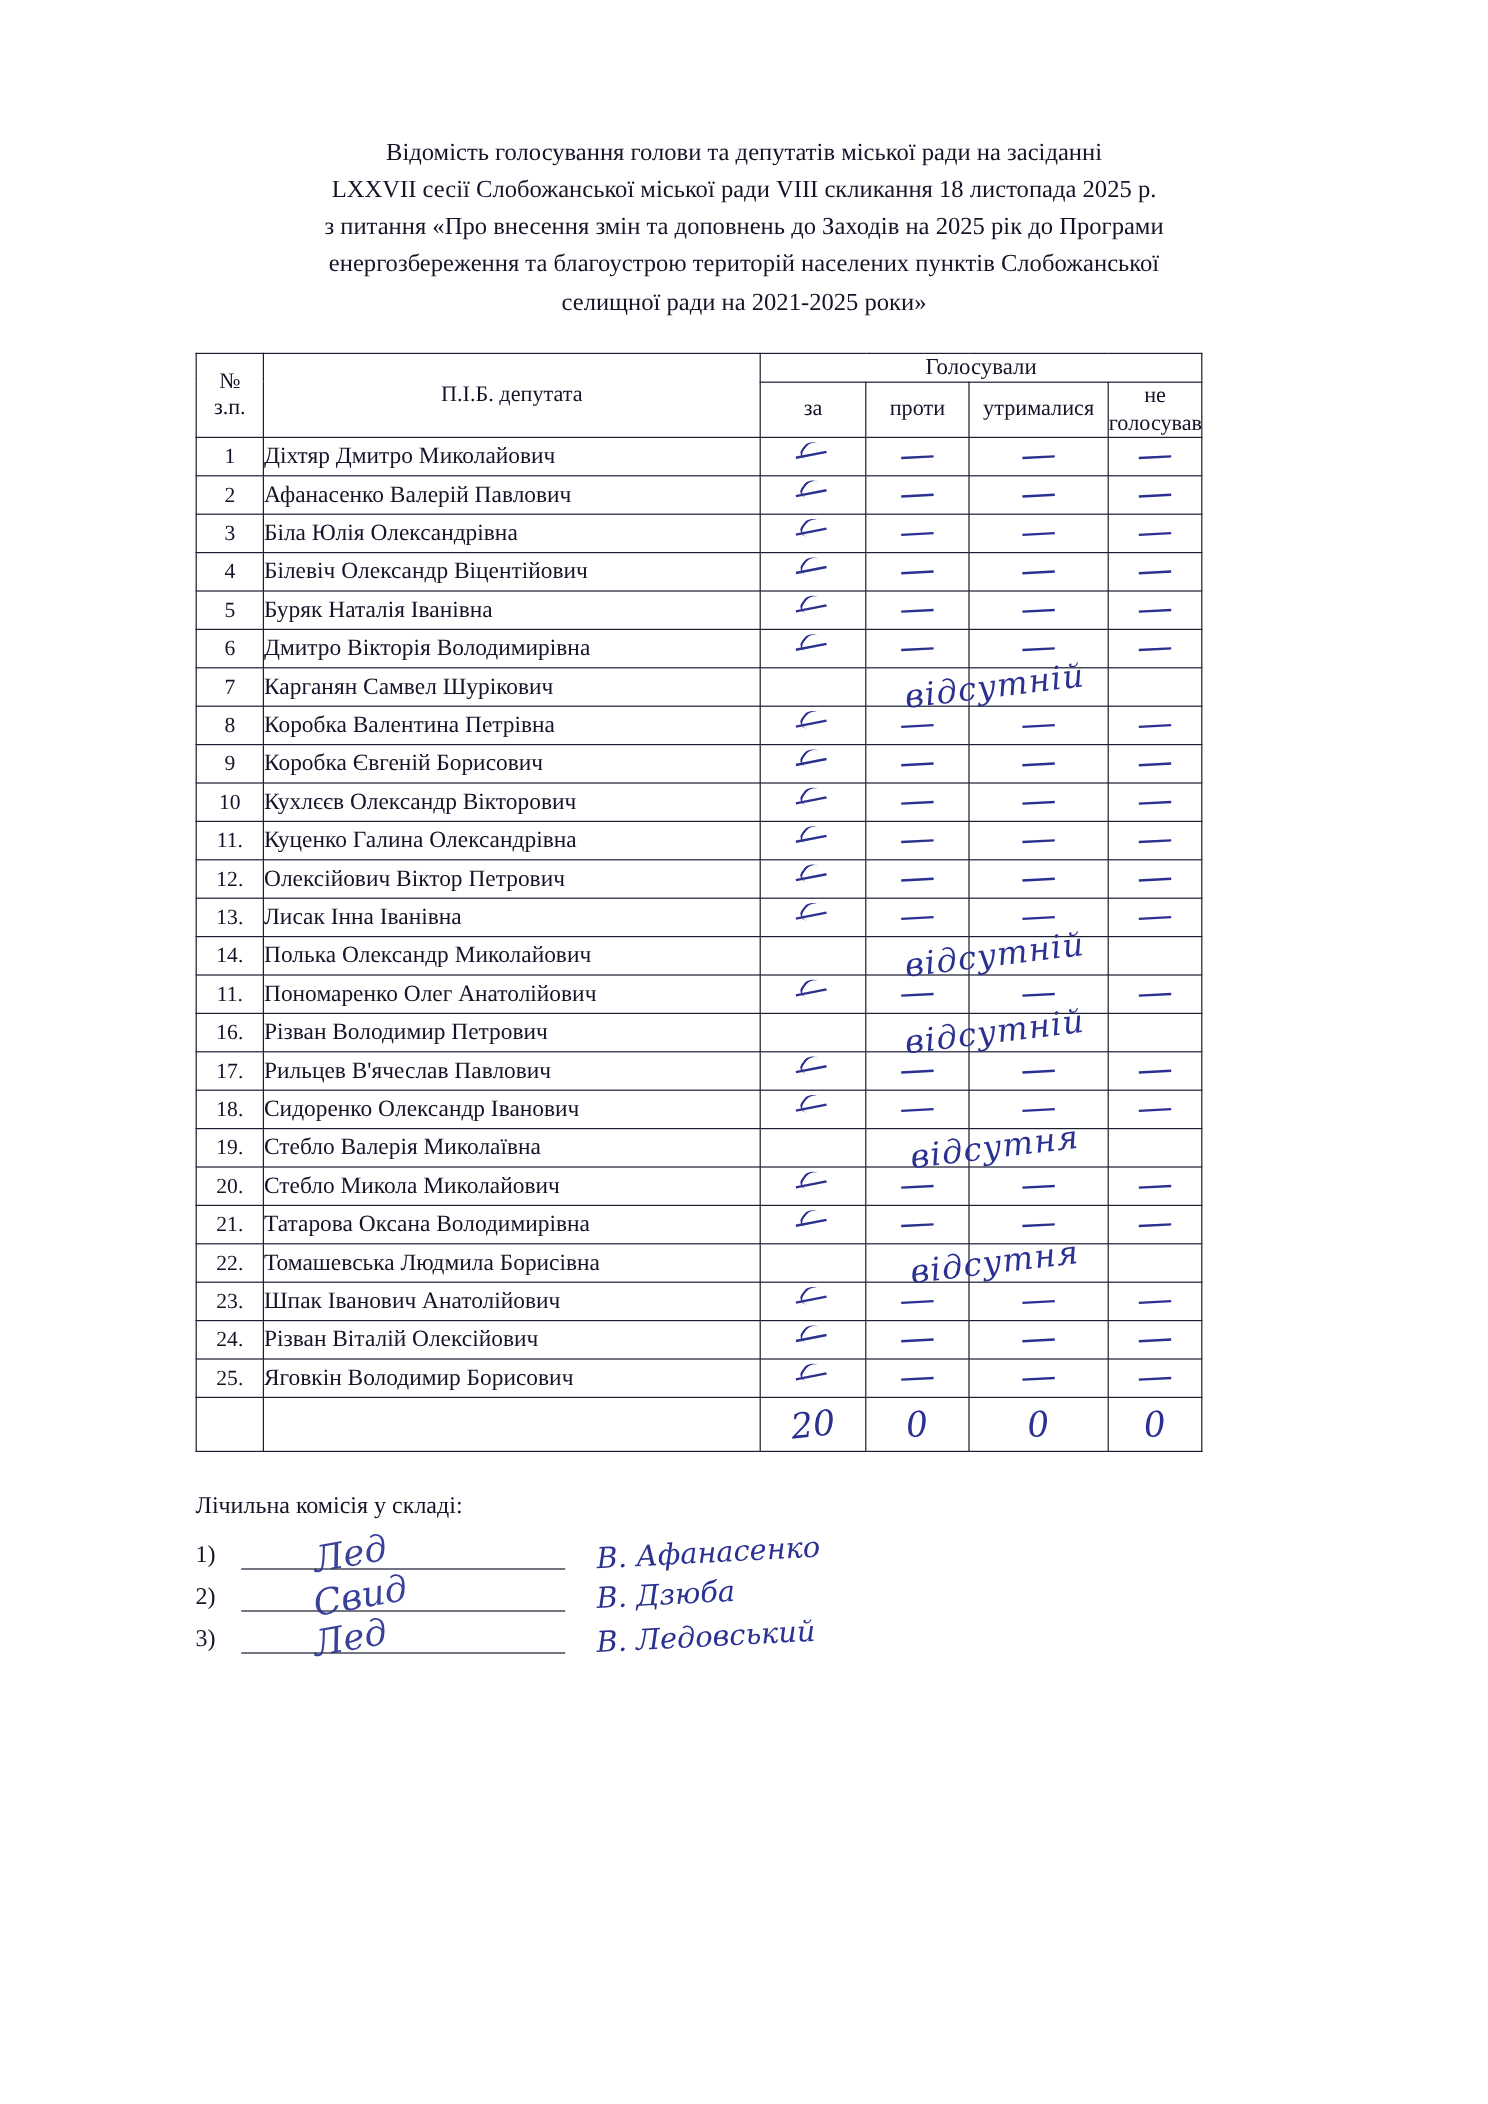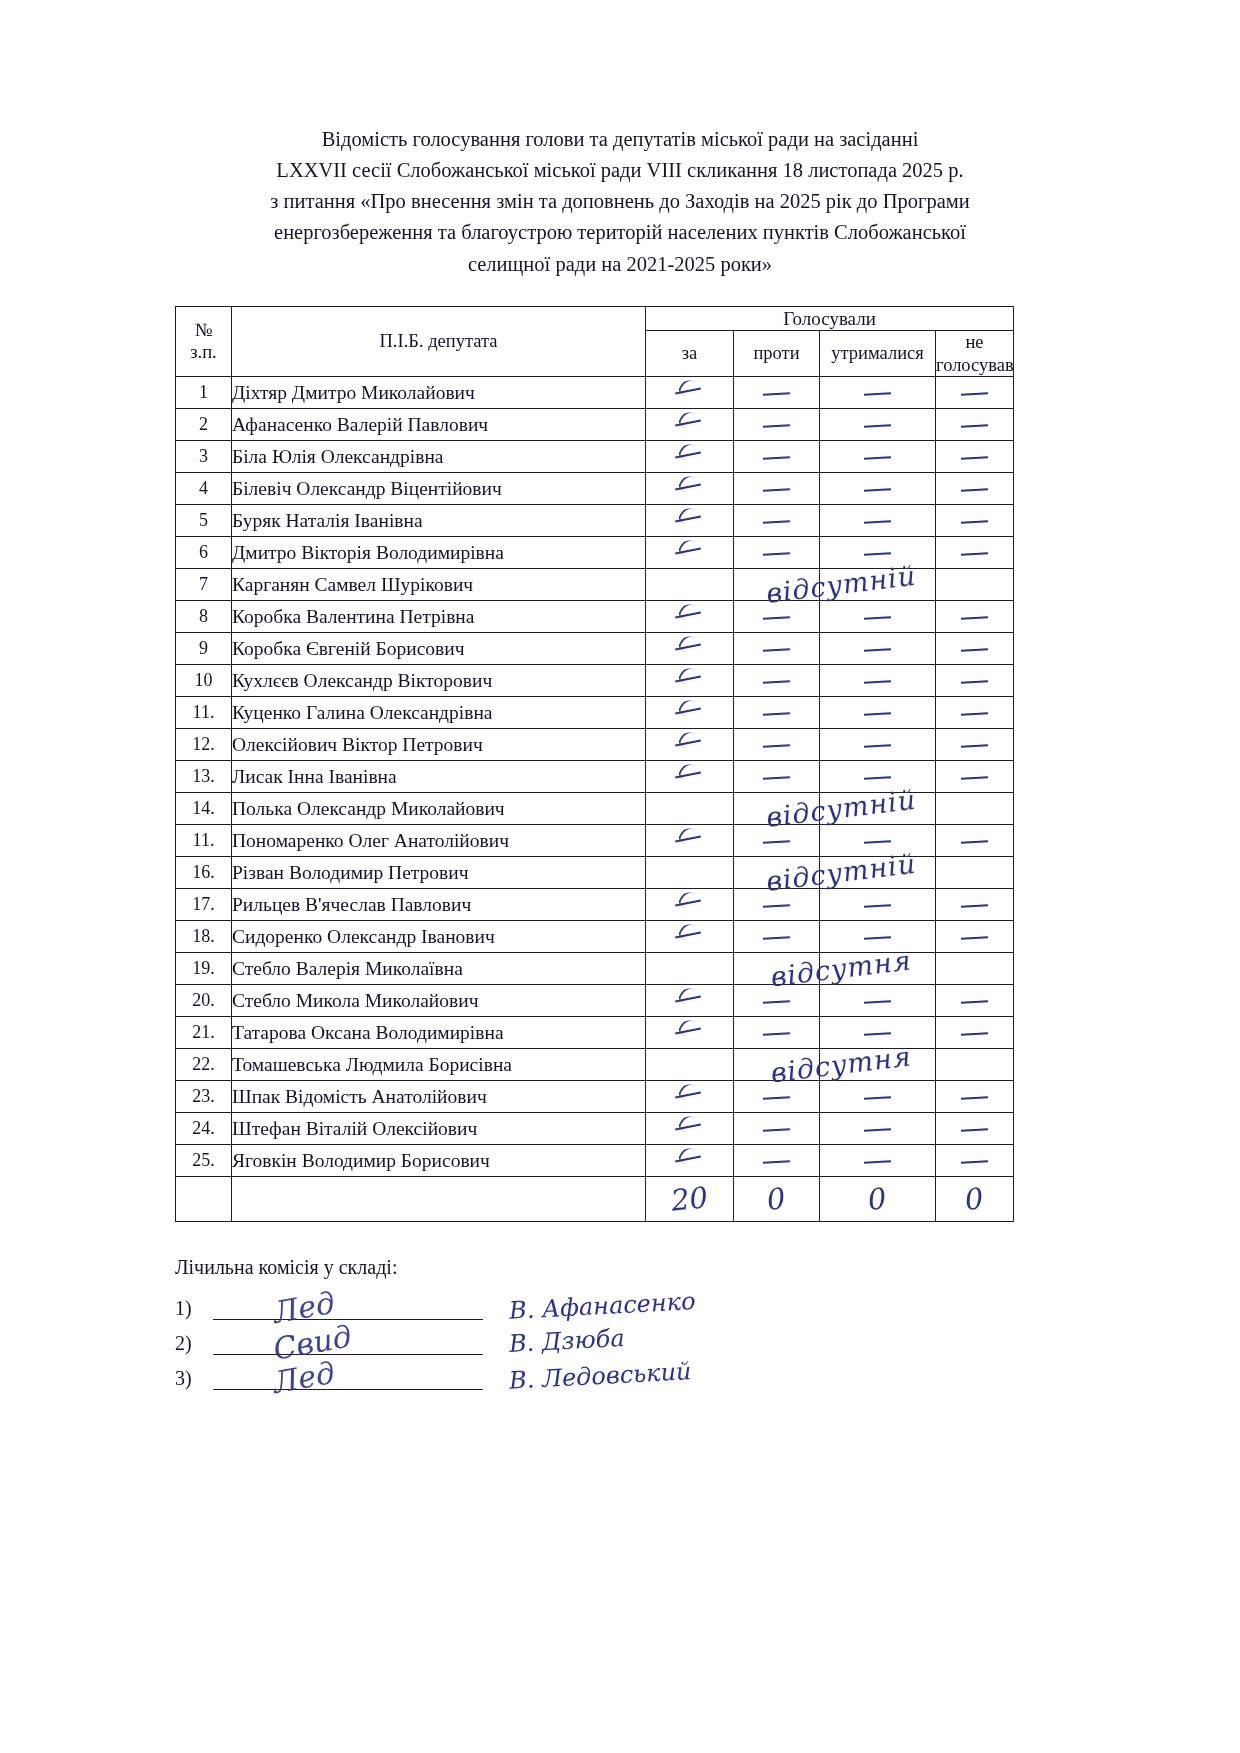--- a/index.html
+++ b/index.html
@@ -11,21 +11,21 @@
     width: 1240px;
     height: 1753px;
     font-family: "Liberation Serif", serif;
     color: #1a1a2e;
     position: relative;
     overflow: hidden;
   }
   .page {
     position: absolute;
     inset: 0;
-    padding: 12px;
+    padding: 0;
   }
 
   
   .title-block {
     margin: 112px 150px 0 150px;
     text-align: center;
     font-size: 20.5px;
     line-height: 1.52;
     color: #141428;
   }
@@ -417,29 +417,29 @@
             <td class="name">Томашевська Людмила Борисівна</td>
             <td class="mark"></td>
             <td class="mark">
               <span class="absent">відсутня</span>
             </td>
             <td class="mark"></td>
             <td class="mark"></td>
           </tr>
           <tr>
             <td class="num">23.</td>
-            <td class="name">Шпак Відомість Анатолійович</td>
+            <td class="name">Шпак Іванович Анатолійович</td>
             <td class="mark"><span class="tick"></span></td>
             <td class="mark"><span class="dash"></span></td>
             <td class="mark"><span class="dash"></span></td>
             <td class="mark"><span class="dash"></span></td>
           </tr>
           <tr>
             <td class="num">24.</td>
-            <td class="name">Штефан Віталій Олексійович</td>
+            <td class="name">Різван Віталій Олексійович</td>
             <td class="mark"><span class="tick"></span></td>
             <td class="mark"><span class="dash"></span></td>
             <td class="mark"><span class="dash"></span></td>
             <td class="mark"><span class="dash"></span></td>
           </tr>
           <tr>
             <td class="num">25.</td>
             <td class="name">Яговкін Володимир Борисович</td>
             <td class="mark"><span class="tick"></span></td>
             <td class="mark"><span class="dash"></span></td>

